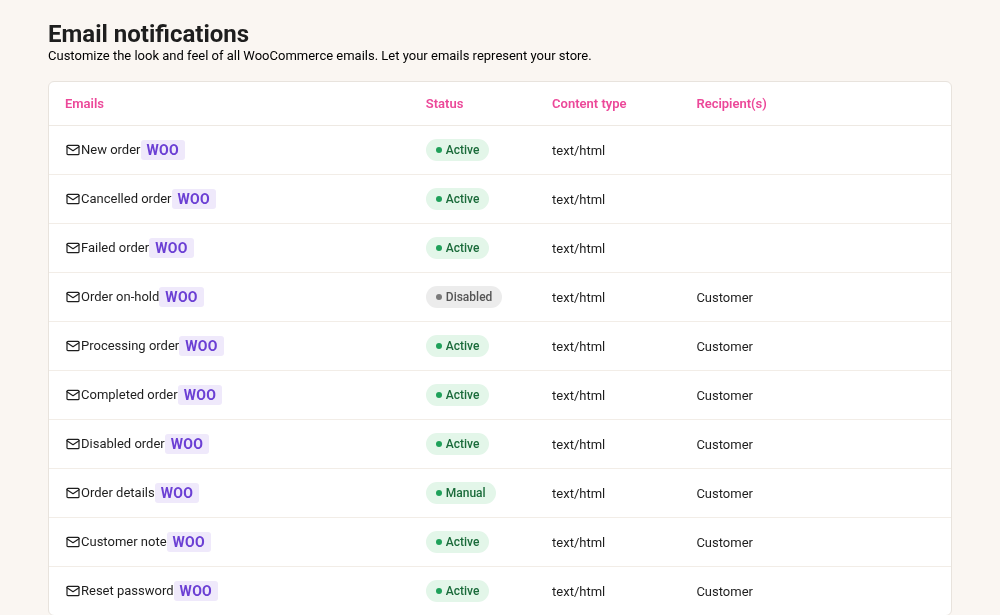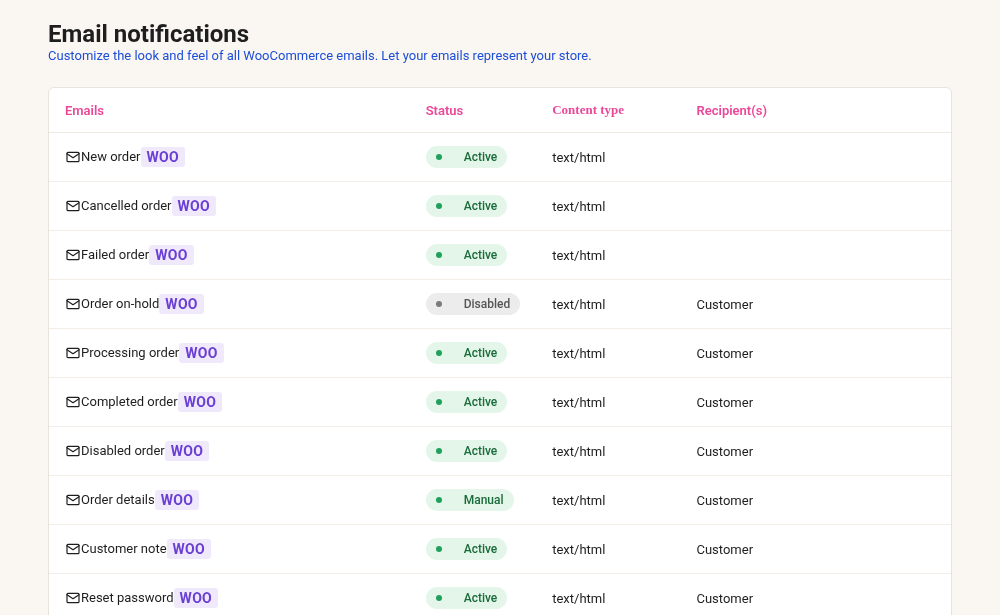--- a/index.html
+++ b/index.html
@@ -11,22 +11,22 @@
       width: 1000px;
     }
     .page-title {
       font-size: 24px;
       font-weight: 700;
       color: #1e1e1e;
       margin-bottom: 0;
     }
     .page-subtitle {
       font-size: 13px;
-      color: #1d4ed8;
-      margin-bottom: 24px;
+      color: #000000;
+      margin-bottom: 18px;
     }
     .table-wrap {
       background: #fff;
       border: 1px solid #e8e3dd;
       border-radius: 6px;
       overflow: hidden;
     }
     table {
       width: 100%;
       border-collapse: collapse;
@@ -42,21 +42,21 @@
     td {
       padding: 13px 16px;
       font-size: 13px;
       color: #1e1e1e;
       border-bottom: 1px solid #f2ede7;
       vertical-align: middle;
     }
     tr:last-child td { border-bottom: none; }
     .col-email { width: 40%; }
     .col-status { width: 14%; }
-    .col-content { width: 16%; font-family: Liberation Serif, serif; }
+    .col-content { width: 16%; }
     .col-recip { width: 30%; }
     .email-cell {
       display: flex;
       align-items: center;
     }
     .email-name {
       color: #1e1e1e;
     }
     .mail-icon {
       width: 16px;
@@ -72,21 +72,21 @@
       color: #6b3fd4;
       font-size: 14px;
       font-weight: 700;
       letter-spacing: 0.3px;
       line-height: 1.2;
       flex-shrink: 0;
     }
     .status-pill {
       display: inline-flex;
       align-items: center;
-      gap: 22px;
+      gap: 4px;
       padding: 4px 10px;
       border-radius: 12px;
       font-size: 12px;
       font-weight: 500;
     }
     .status-pill .dot {
       width: 6px;
       height: 6px;
       border-radius: 50%;
     }

